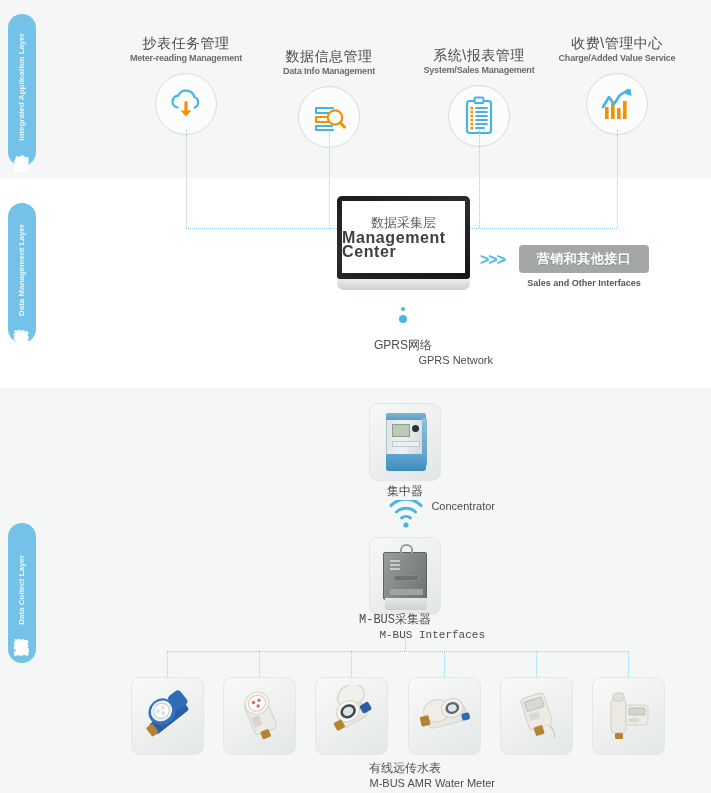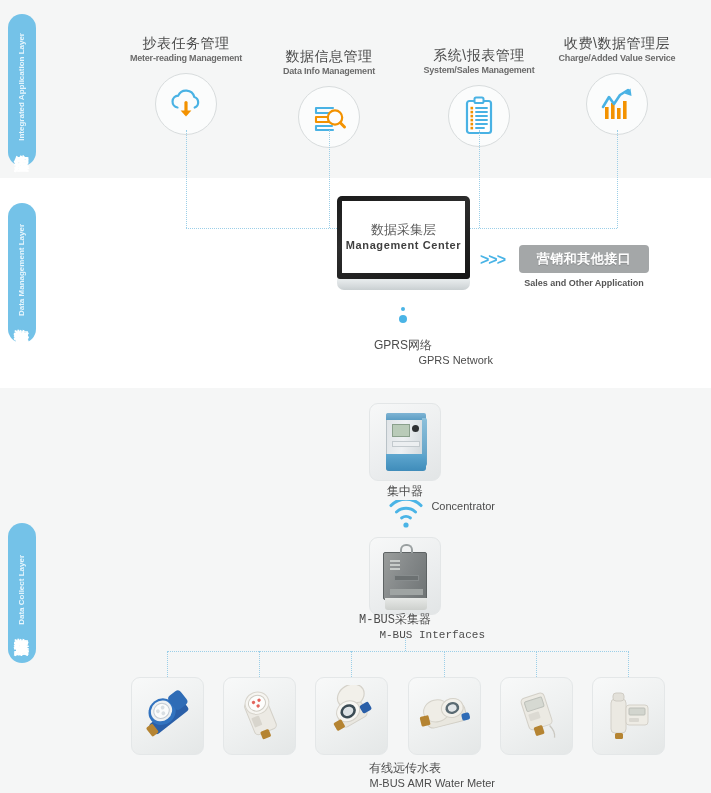--- a/index.html
+++ b/index.html
@@ -90,21 +90,21 @@
     border-radius: 5px 5px 3px 3px;
     padding: 5px 5px 6px 5px;
   }
   .mon-screen {
     width: 100%; height: 100%;
     background: #ffffff;
     display: flex; flex-direction: column;
     align-items: center; justify-content: center;
   }
   .mon-cn { font-size: 13px; color: #5a5a5a; line-height: 16px; }
-  .mon-en { font-size: 11px; color: #3f3f3f; font-weight: 700; letter-spacing: .6px; line-height: 14px; }
+  .mon-en { font-size: 16px; color: #3f3f3f; font-weight: 700; letter-spacing: .6px; line-height: 14px; }
   .mon-neck {
     width: 133px; height: 11px;
     background: linear-gradient(180deg,#e9edee 0%,#d7dcde 60%,#c9cfd1 100%);
     border-radius: 0 0 7px 7px;
   }
 
   
   .dot { position: absolute; border-radius: 50%; background: #4ab4e6; }
 
   
@@ -290,21 +290,21 @@
             <rect x="9.5" y="22.8" width="2.6" height="2.6"></rect>
             <rect x="9.5" y="26.8" width="2.6" height="2.6"></rect>
             <rect x="9.5" y="30.8" width="2.6" height="2.6"></rect>
           </g>
         </svg>
       </span>
     </div>
   </div>
 
   <div class="app-node" id="app-3">
-    <div class="app-cn">收费\数据管理层</div>
+    <div class="app-cn">收费\管理中心</div>
     <div class="app-en">Charge/Added Value Service</div>
     <div class="app-circle">
       <span>
         <svg class="svg-ico" width="40" height="38" viewBox="0 0 40 38">
           <g fill="#f39200">
             <rect x="8" y="22" width="3.6" height="12"></rect>
             <rect x="14" y="18" width="3.6" height="16"></rect>
             <rect x="20" y="23" width="3.6" height="11"></rect>
             <rect x="26" y="16" width="3.6" height="18"></rect>
           </g>
@@ -327,21 +327,21 @@
         <div class="mon-cn">数据采集层</div>
         <div class="mon-en">Management Center</div>
       </div>
     </div>
     <div class="mon-neck"></div>
   </div>
 
   <div id="chevrons">&gt;&gt;&gt;</div>
   <div id="sales">
     <div class="sales-pill">营销和其他接口</div>
-    <div class="sales-en">Sales and Other Application</div>
+    <div class="sales-en">Sales and Other Interfaces</div>
   </div>
 
   <div class="dot" style="left:401px; top:307px; width:4px; height:4px;"></div>
   <div class="dot" style="left:399px; top:315px; width:8px; height:8px;"></div>
   <div class="cap" style="left:313px; top:337px;">
     <div class="cap-cn">GPRS网络</div>
     <div class="cap-en">GPRS Network</div>
   </div>
 
   <div class="dev-card" id="card-conc">

